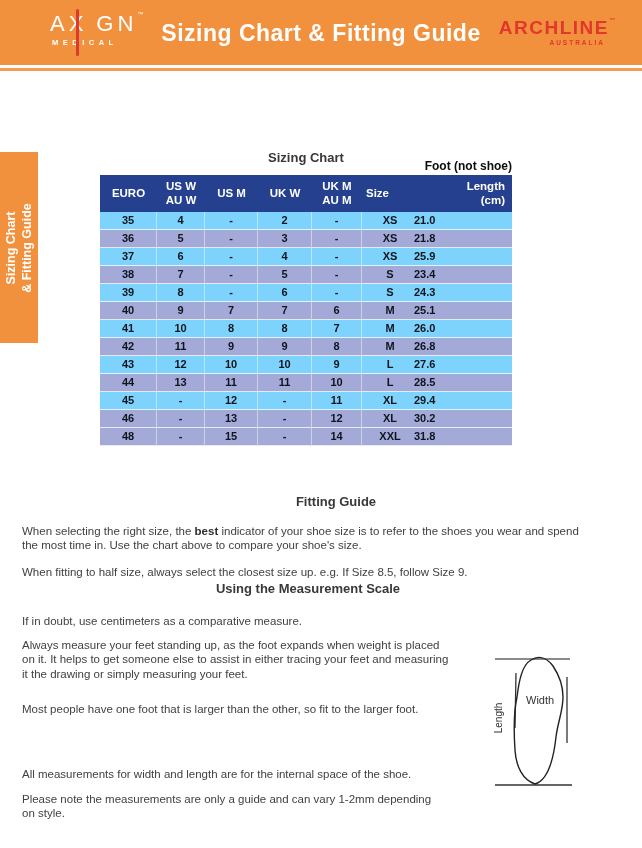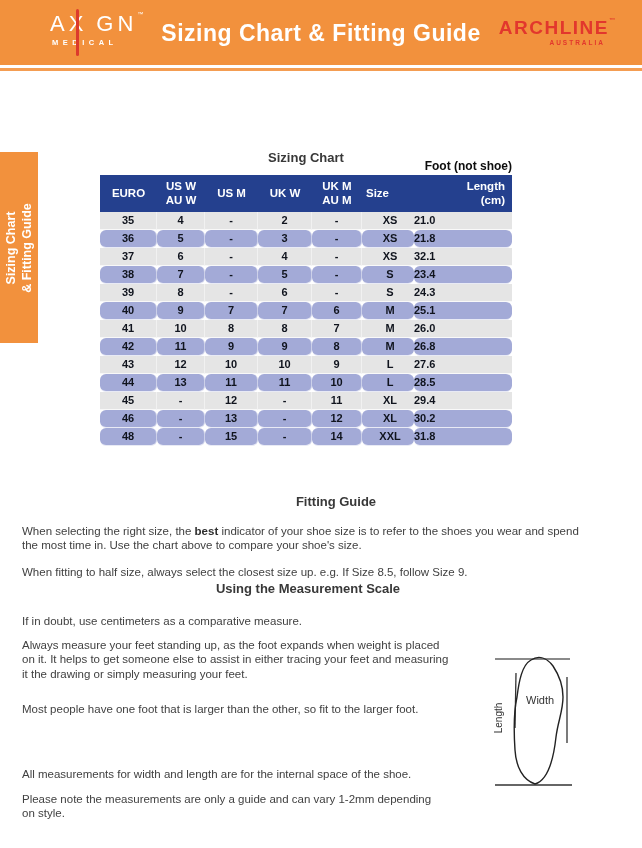--- a/index.html
+++ b/index.html
@@ -35,22 +35,22 @@
     background:#24408E;color:#ffffff;font-size:11.5px;font-weight:bold;
     white-space:pre-line;line-height:1.25;padding:4px 0;text-align:center;vertical-align:middle;}
   table.sizing th:nth-child(6){text-align:left;padding-left:4px;}
   table.sizing th:last-child{text-align:right;padding-right:7px;}
   table.sizing td{
     font-size:11px;font-weight:bold;color:#10141E;text-align:center;height:17px;padding:0;
     border-bottom:1px solid rgba(255,255,255,0.75);}
   table.sizing td:nth-child(-n+5){border-right:1px solid rgba(255,255,255,0.45);}
   table.sizing td:nth-child(6){text-align:center;padding-left:4px;}
   table.sizing td:last-child{text-align:left;padding-right:7px;}
-  tr.r-a td{background:#e5e5e5;}
-  tr.r-b td{background:#A3AAD7;border-radius:6px;}
+  tr.r-a td{background:#7dd3fc;}
+  tr.r-b td{background:#A3AAD7;}
   
   .section-heading{position:absolute;left:0;width:616px;text-align:center;color:#383838;font-size:13px;font-weight:bold;}
   .para{position:absolute;left:22px;color:#414141;font-size:11.5px;line-height:14.5px;white-space:pre-line;}
   .para b{color:#2e2e2e;}
   
   .foot-diagram{position:absolute;left:486px;top:646px;}
 </style>
 </head>
 <body>
 
@@ -129,21 +129,21 @@
         <td>XS</td>
         <td>21.8</td>
       </tr>
       <tr class="r-a">
         <td>37</td>
         <td>6</td>
         <td>-</td>
         <td>4</td>
         <td>-</td>
         <td>XS</td>
-        <td>32.1</td>
+        <td>25.9</td>
       </tr>
       <tr class="r-b">
         <td>38</td>
         <td>7</td>
         <td>-</td>
         <td>5</td>
         <td>-</td>
         <td>S</td>
         <td>23.4</td>
       </tr>

